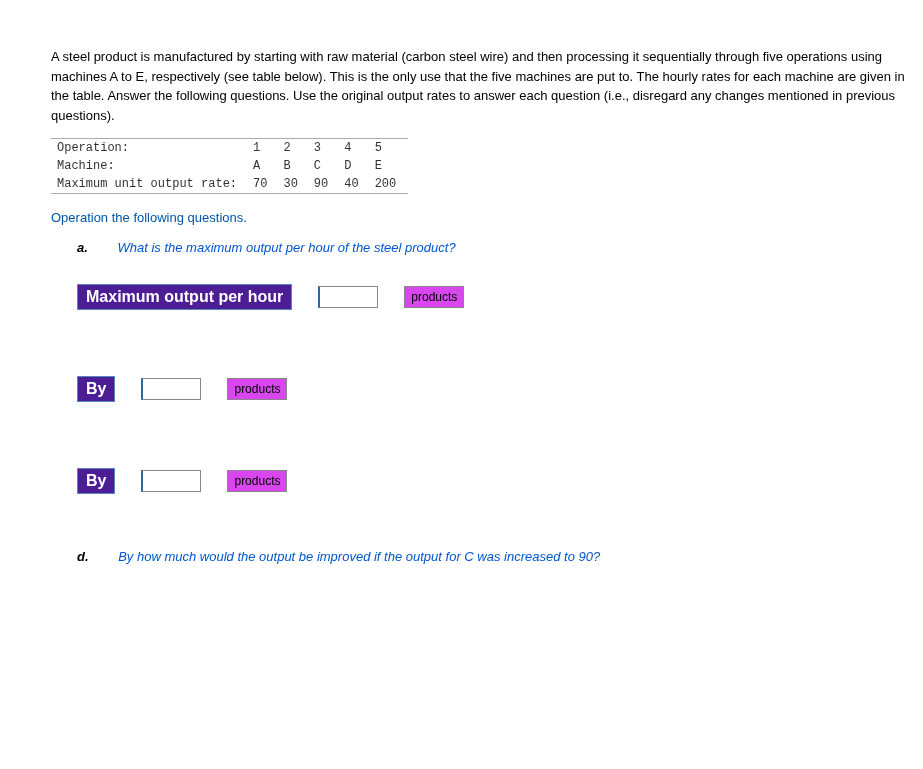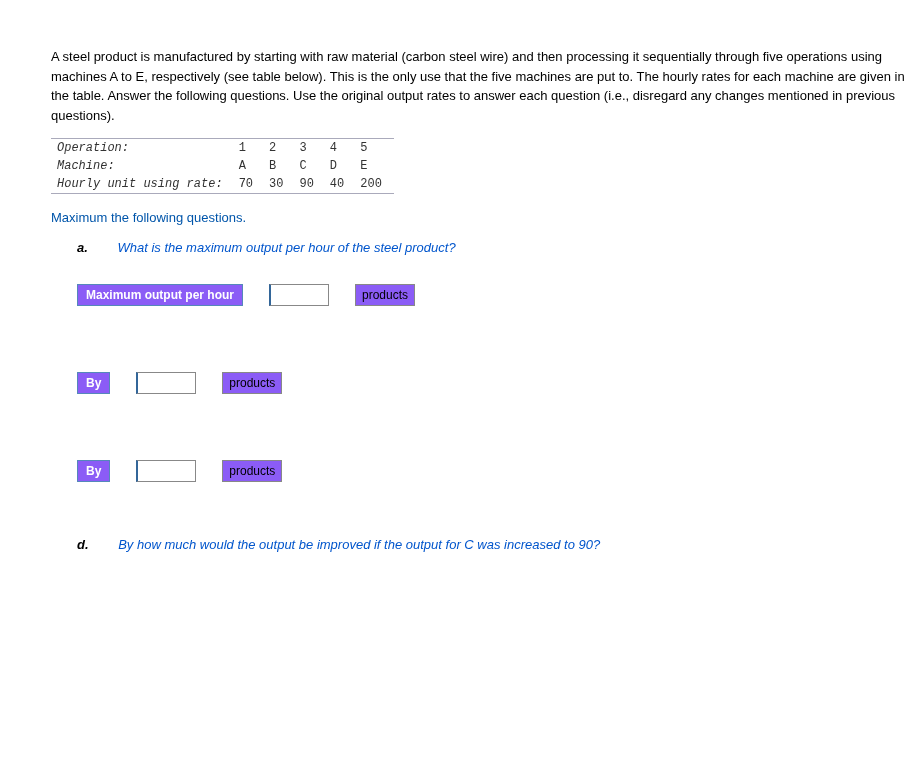--- a/index.html
+++ b/index.html
@@ -36,21 +36,20 @@
       font-family: 'Courier New', monospace;
       font-size: 12px;
       color: #333;
       vertical-align: top;
       white-space: nowrap;
     }
 
     .data-table td:first-child {
       padding-left: 6px;
       min-width: 180px;
-      font-style: italic;
     }
 
     .consider-text {
       font-size: 13px;
       color: #0055aa;
       margin-bottom: 10px;
     }
 
     .question {
       font-size: 13px;
@@ -60,24 +59,24 @@
     }
 
     .answer-row {
       display: flex;
       align-items: center;
       margin-bottom: 40px;
       gap: 0;
     }
 
     .label-box {
-      background-color: #8b5cf6;
+      background-color: #4c1d95;
       color: #fff;
       padding: 3px 8px;
-      font-size: 12px;
+      font-size: 16px;
       font-weight: bold;
       border: 1px solid #5588bb;
       white-space: nowrap;
     }
 
     .input-box {
       border: 1px solid #888;
       border-left: 2px solid #336699;
       padding: 2px 4px;
       font-size: 12px;
@@ -86,21 +85,21 @@
       outline: none;
     }
 
     .products-label {
       border: 1px solid #888;
       padding: 2px 6px;
       font-size: 12px;
       height: 22px;
       display: flex;
       align-items: center;
-      background: #8b5cf6;
+      background: #d946ef;
     }
 
     .section-gap {
       margin-bottom: 30px;
     }
 
     .q-label {
       font-weight: bold;
       color: #000;
     }
@@ -127,31 +126,31 @@
   </tr>
   <tr>
     <td>Machine:</td>
     <td>A</td>
     <td>B</td>
     <td>C</td>
     <td>D</td>
     <td>E</td>
   </tr>
   <tr>
-    <td>Hourly unit using rate:</td>
+    <td>Maximum unit output rate:</td>
     <td>70</td>
     <td>30</td>
     <td>90</td>
     <td>40</td>
     <td>200</td>
   </tr>
 </tbody>
   </table>
 
-<p class="consider-text">Maximum the following questions.</p>
+<p class="consider-text">Operation the following questions.</p>
 
 <div class="section-gap">
   <p class="question">
     <span class="q-label">a.</span><span class="blue-text"> What is the maximum output per hour of the steel product?</span>
   </p>
   <div class="answer-row">
     <div class="label-box">Maximum output per hour</div>
     <input class="input-box" type="text" value="" style="">
     <div class="products-label">products</div>
   </div>

